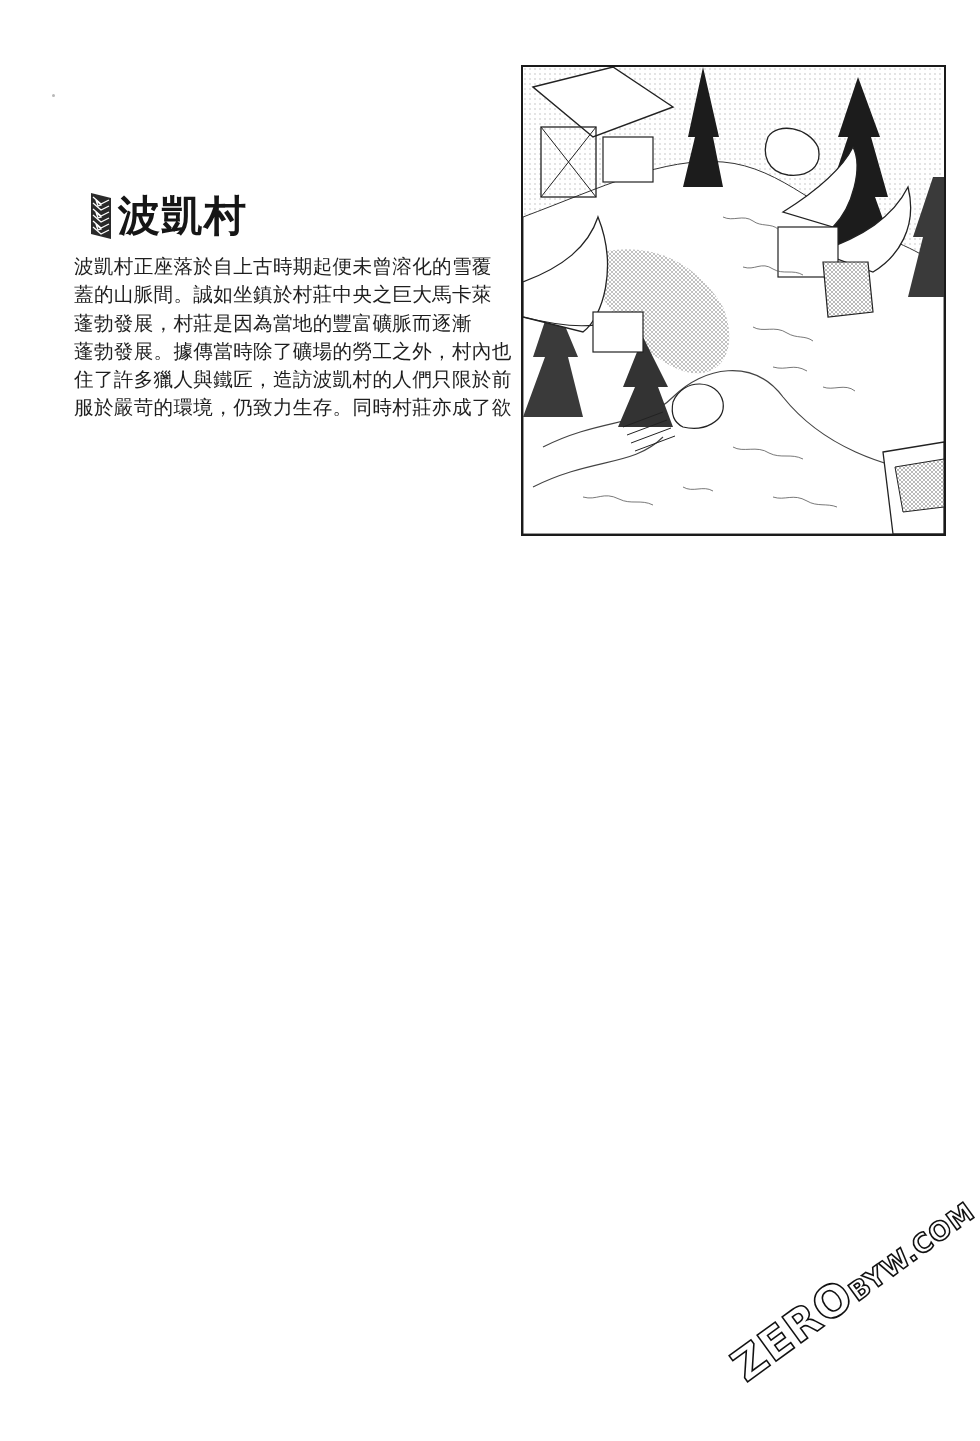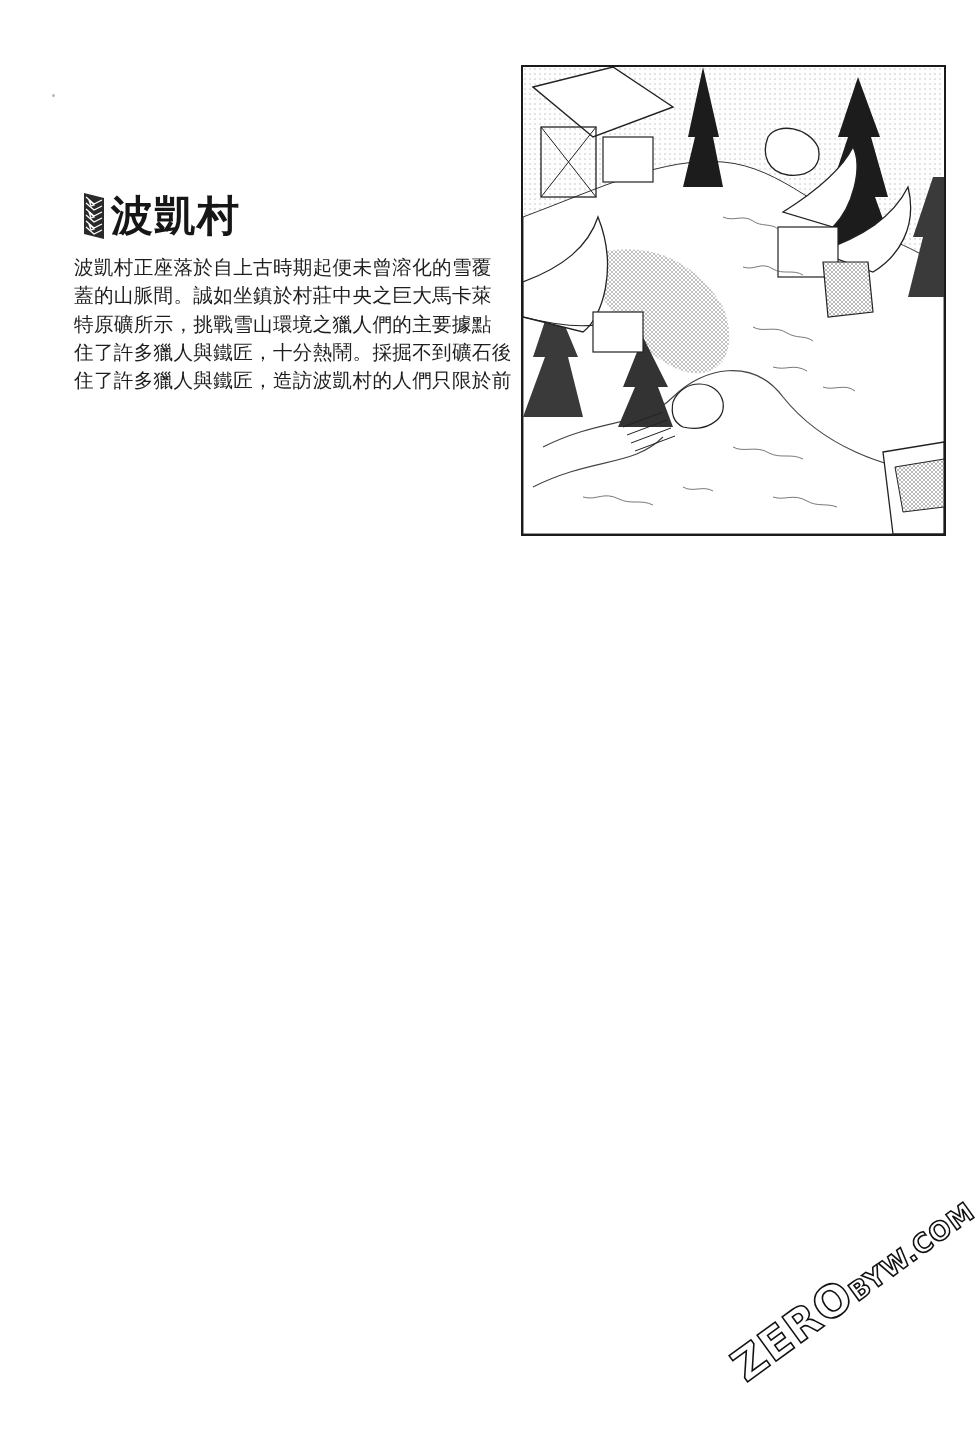--- a/index.html
+++ b/index.html
@@ -19,21 +19,21 @@
       position: absolute;
       left: 52px;
       top: 94px;
       width: 3px;
       height: 3px;
       background: #b8b8b8;
       border-radius: 50%;
     }
     .title-row {
       position: absolute;
-      left: 83px;
+      left: 90px;
       top: 190px;
       height: 52px;
       display: flex;
       align-items: center;
       text-align: center;
     }
     .title-icon {
       width: 22px;
       height: 48px;
       margin-right: 6px;
@@ -52,20 +52,21 @@
       top: 254px;
       width: 440px;
       font-size: 19.6px;
       line-height: 28.3px;
       letter-spacing: 0.3px;
       color: #1e1e1e;
     }
     .body-line {
       display: block;
       white-space: nowrap;
+      font-family: Liberation Mono, monospace;
     }
     .illustration {
       position: absolute;
       left: 521px;
       top: 65px;
       width: 421px;
       height: 467px;
       border: 2px solid #1a1a1a;
       background: #f4f4f4;
       overflow: hidden;
@@ -110,23 +111,24 @@
       <polygon points="6,20 11,25 8,26"></polygon>
       <polygon points="6,32 11,37 8,38"></polygon>
     </g>
   </svg>
   <span class="title-text">波凱村</span>
 </div>
 
 <div class="body-text">
   <span class="body-line">波凱村正座落於自上古時期起便未曾溶化的雪覆</span>
   <span class="body-line">蓋的山脈間。誠如坐鎮於村莊中央之巨大馬卡萊</span>
-  <span class="body-line">特原礦所示，挑戰雪山環境之獵人們的主要據點</span>
-  <span class="body-line">住了許多獵人與鐵匠，十分熱鬧。採掘不到礦石後</span>
+  <span class="body-line">蓬勃發展，村莊是因為當地的豐富礦脈而逐漸</span>
+  <span class="body-line">蓬勃發展。據傳當時除了礦場的勞工之外，村內也</span>
   <span class="body-line">住了許多獵人與鐵匠，造訪波凱村的人們只限於前</span>
+  <span class="body-line">服於嚴苛的環境，仍致力生存。同時村莊亦成了欲</span>
 </div>
 
 <div class="illustration">
   <svg viewBox="0 0 421 467" preserveAspectRatio="none">
     <defs>
       <pattern id="tone" width="4" height="4" patternUnits="userSpaceOnUse">
         <rect width="4" height="4" fill="#ffffff"></rect>
         <circle cx="1" cy="1" r="0.9" fill="#9a9a9a"></circle>
         <circle cx="3" cy="3" r="0.9" fill="#9a9a9a"></circle>
       </pattern>

